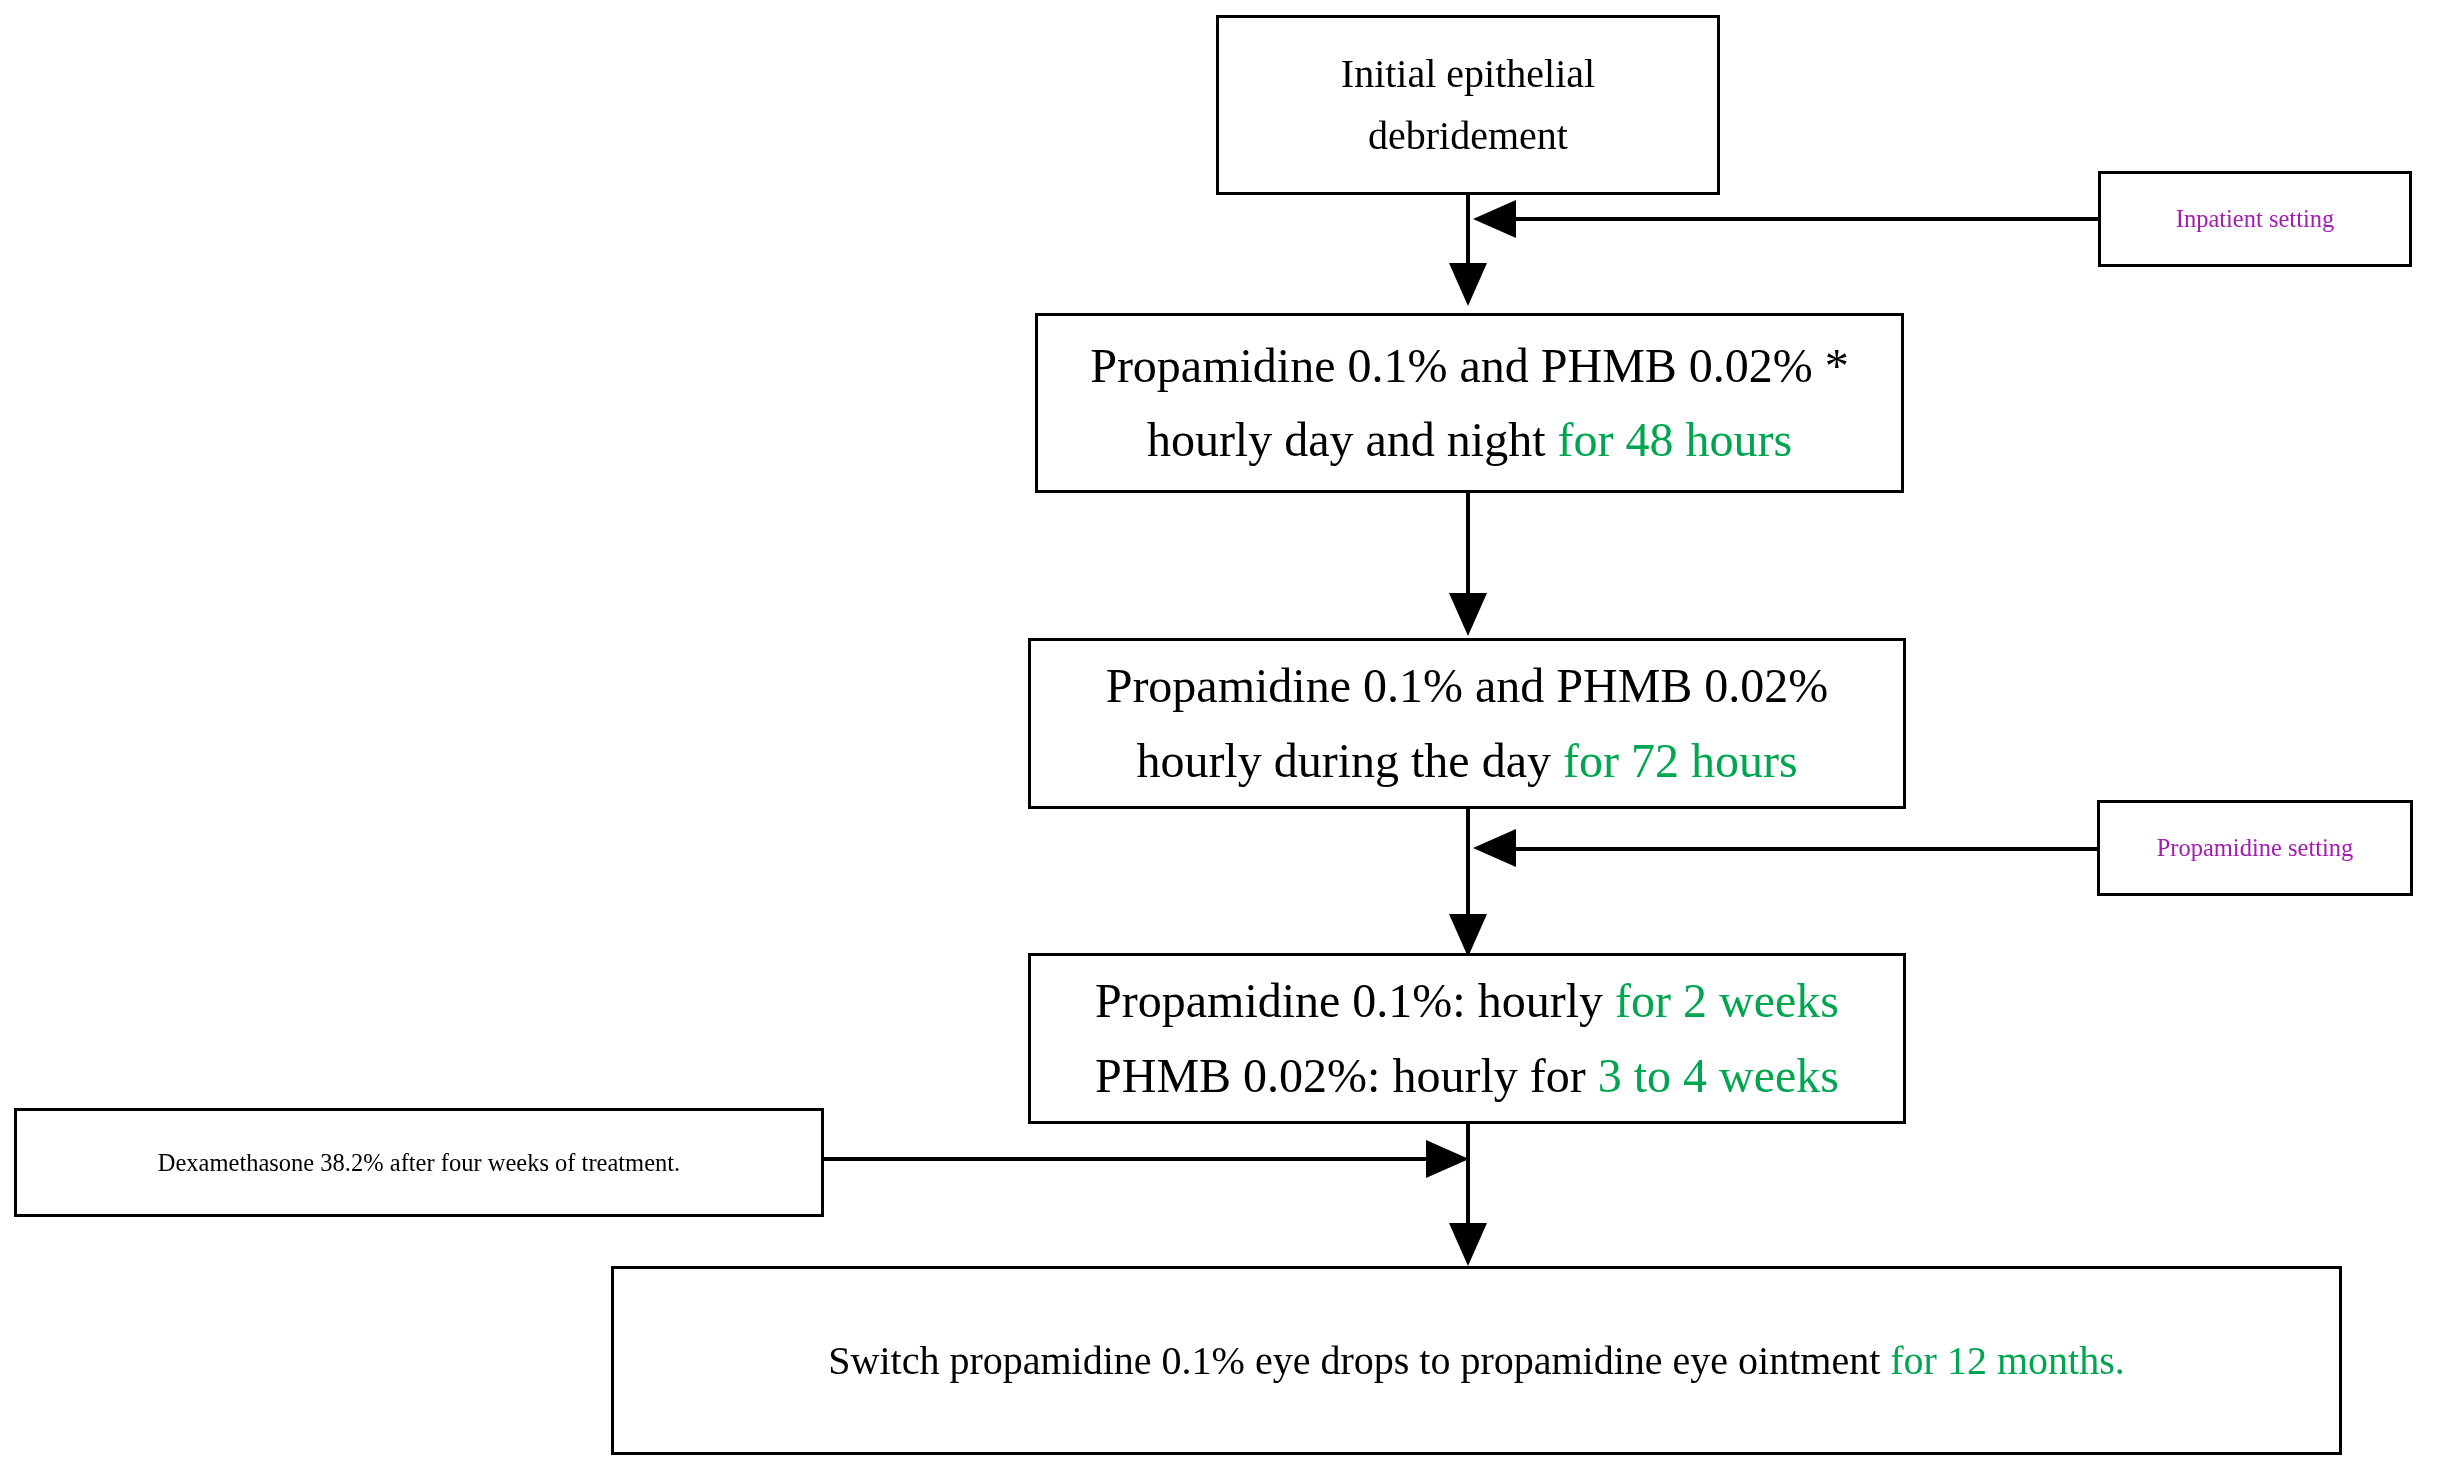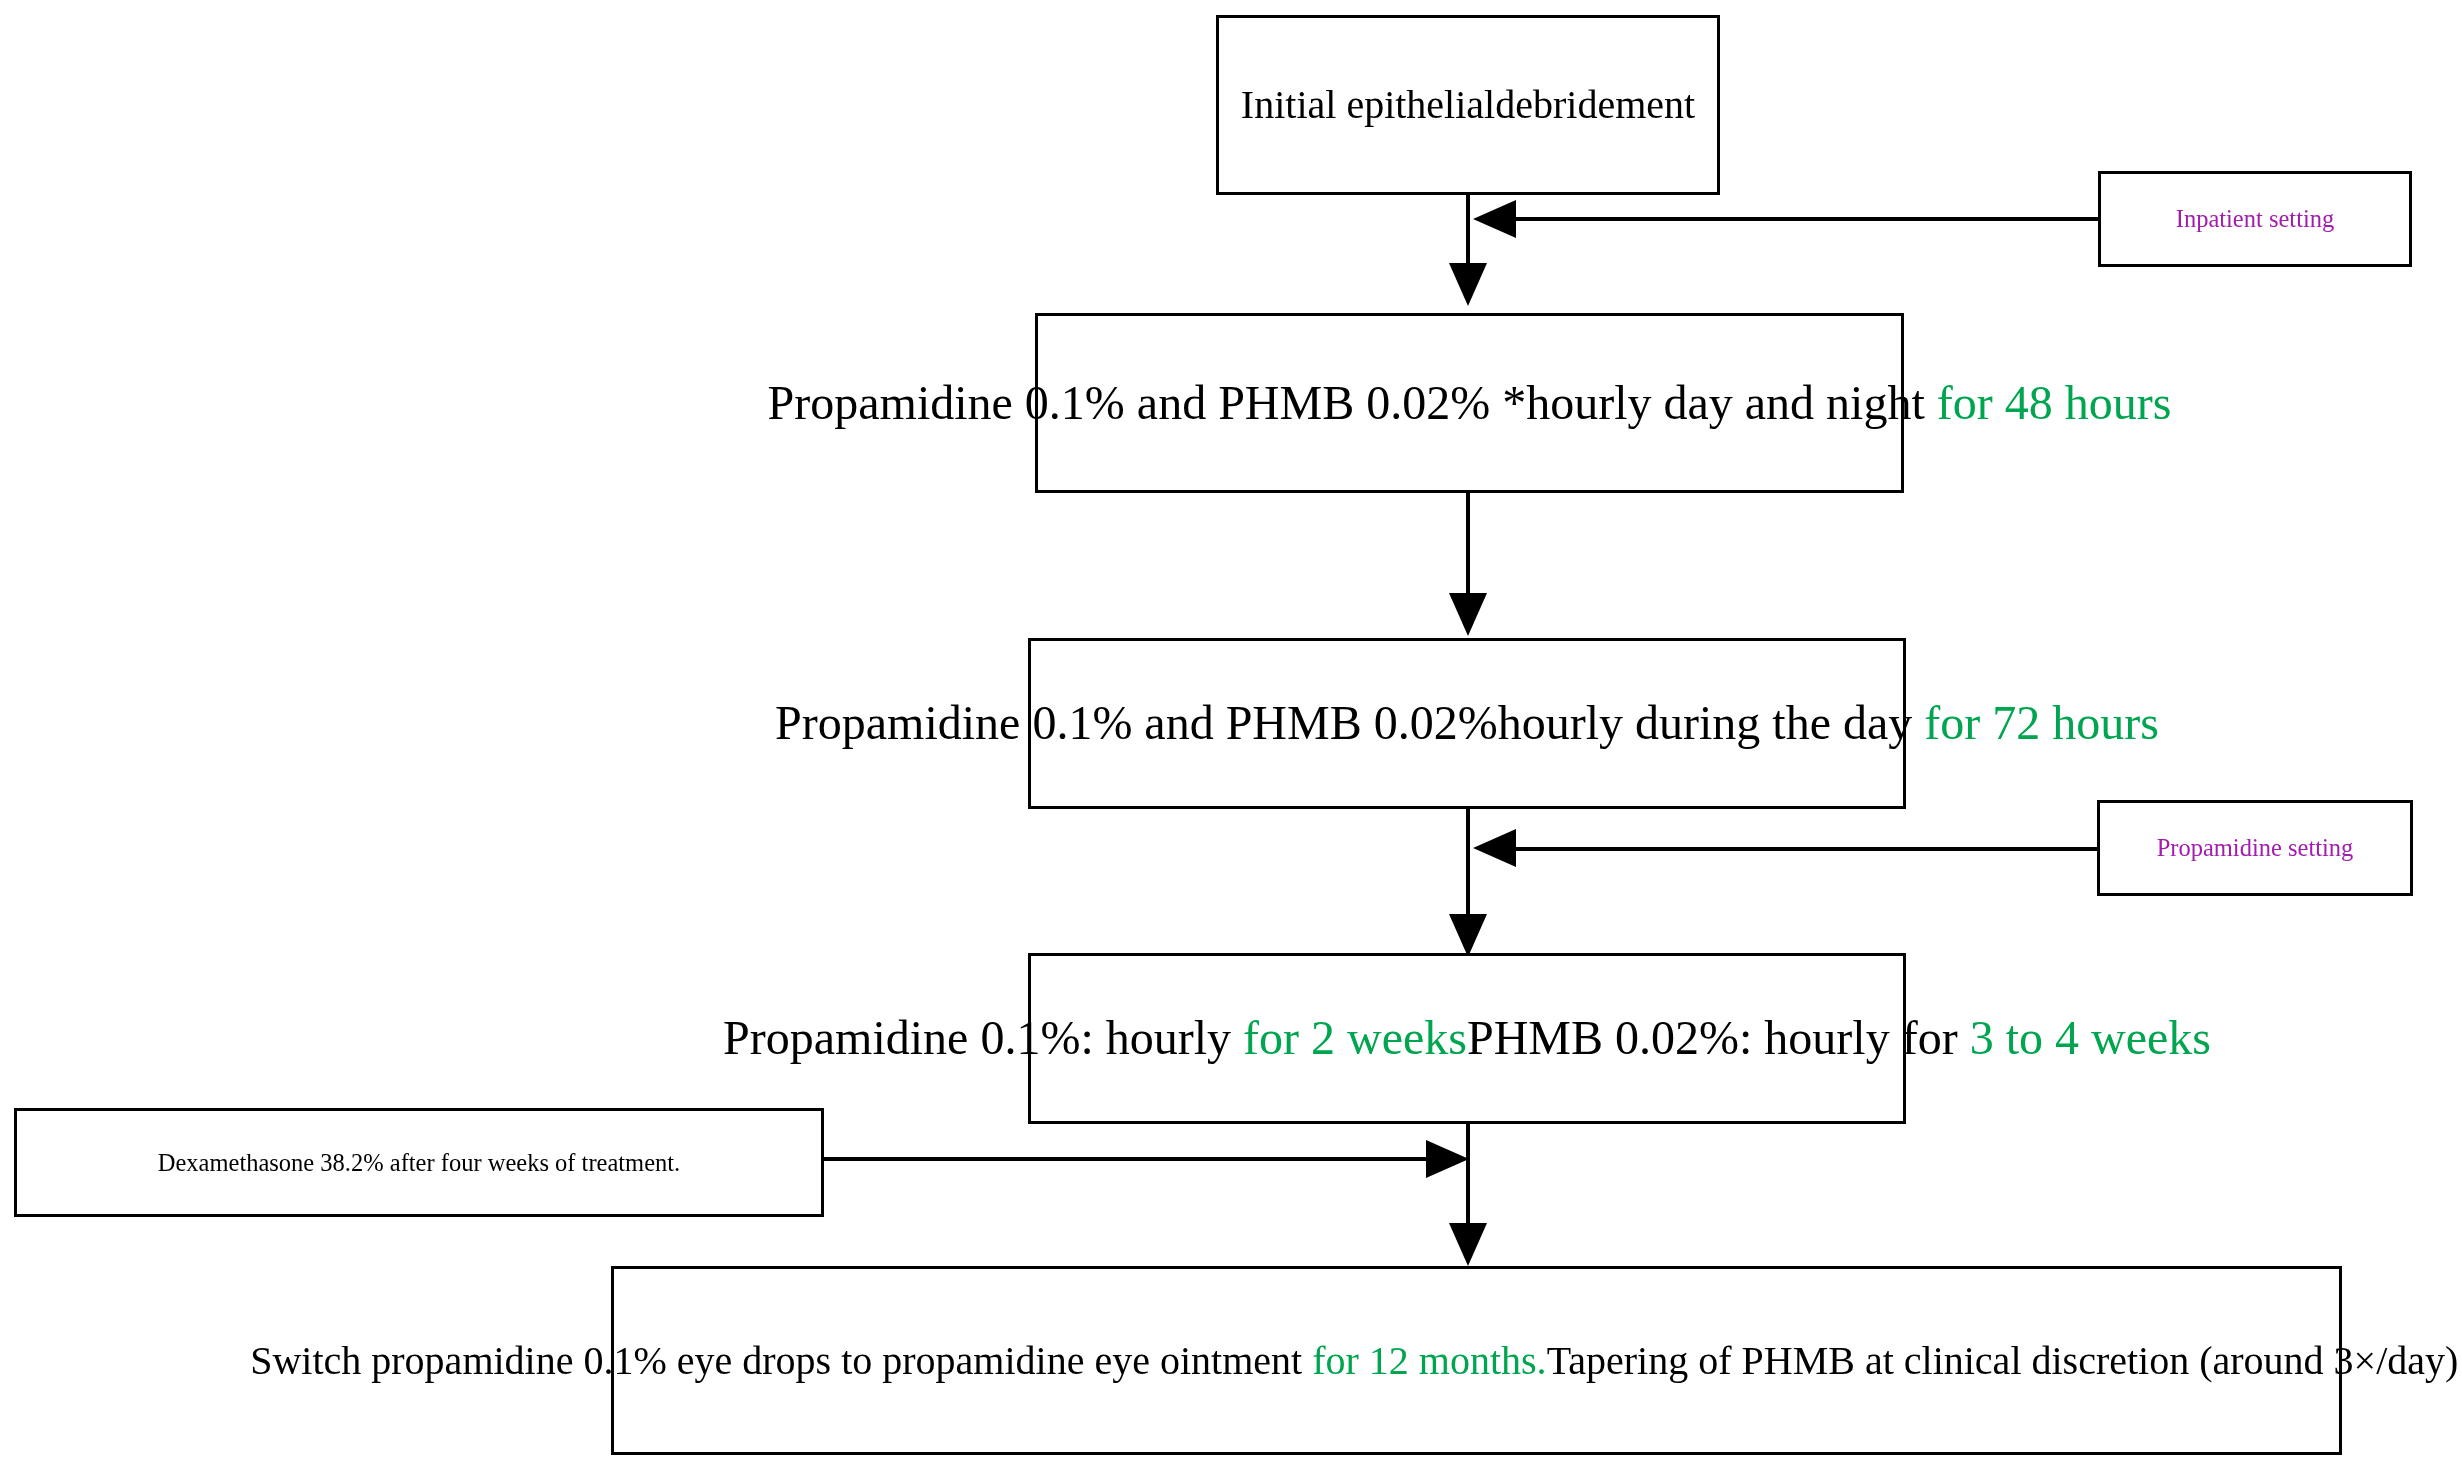--- a/index.html
+++ b/index.html
@@ -14,21 +14,21 @@
     background: #ffffff;
     overflow: hidden;
     font-family: "Liberation Serif", "DejaVu Serif", serif;
   }
   .node {
     position: absolute;
     box-sizing: border-box;
     border: 3.9px solid #000000;
     background: #ffffff;
     display: flex;
-    flex-direction: row;
+    flex-direction: column;
     align-items: center;
     justify-content: center;
     text-align: center;
     color: #000000;
     line-height: 1.55;
   }
   .node .line {
     display: block;
     white-space: nowrap;
   }
@@ -121,17 +121,16 @@
   <div class="arrow-down" style="left:1449px; top:1223px;"></div>
 
   <div class="node sm" style="left:14px; top:1108px; width:810px; height:109px;">
     <span class="line">Dexamethasone 38.2% after four weeks of treatment.</span>
   </div>
   <div class="hline" style="left:824px; top:1157px; width:606px;"></div>
   <div class="arrow-right" style="left:1426px; top:1140px;"></div>
 
   <div class="node lg" style="left:611px; top:1266px; width:1731px; height:189px;">
     <span class="line"><span>Switch propamidine 0.1% eye drops to propamidine eye ointment </span><span class="green">for 12 months.</span></span>
-    <span class="line"><span>Tapering of PHMB at clinical discretion (around 3×/day) </span><span class="green">for 12 months.</span></span>
   </div>
 
 </div>
 
 
 </body></html>

